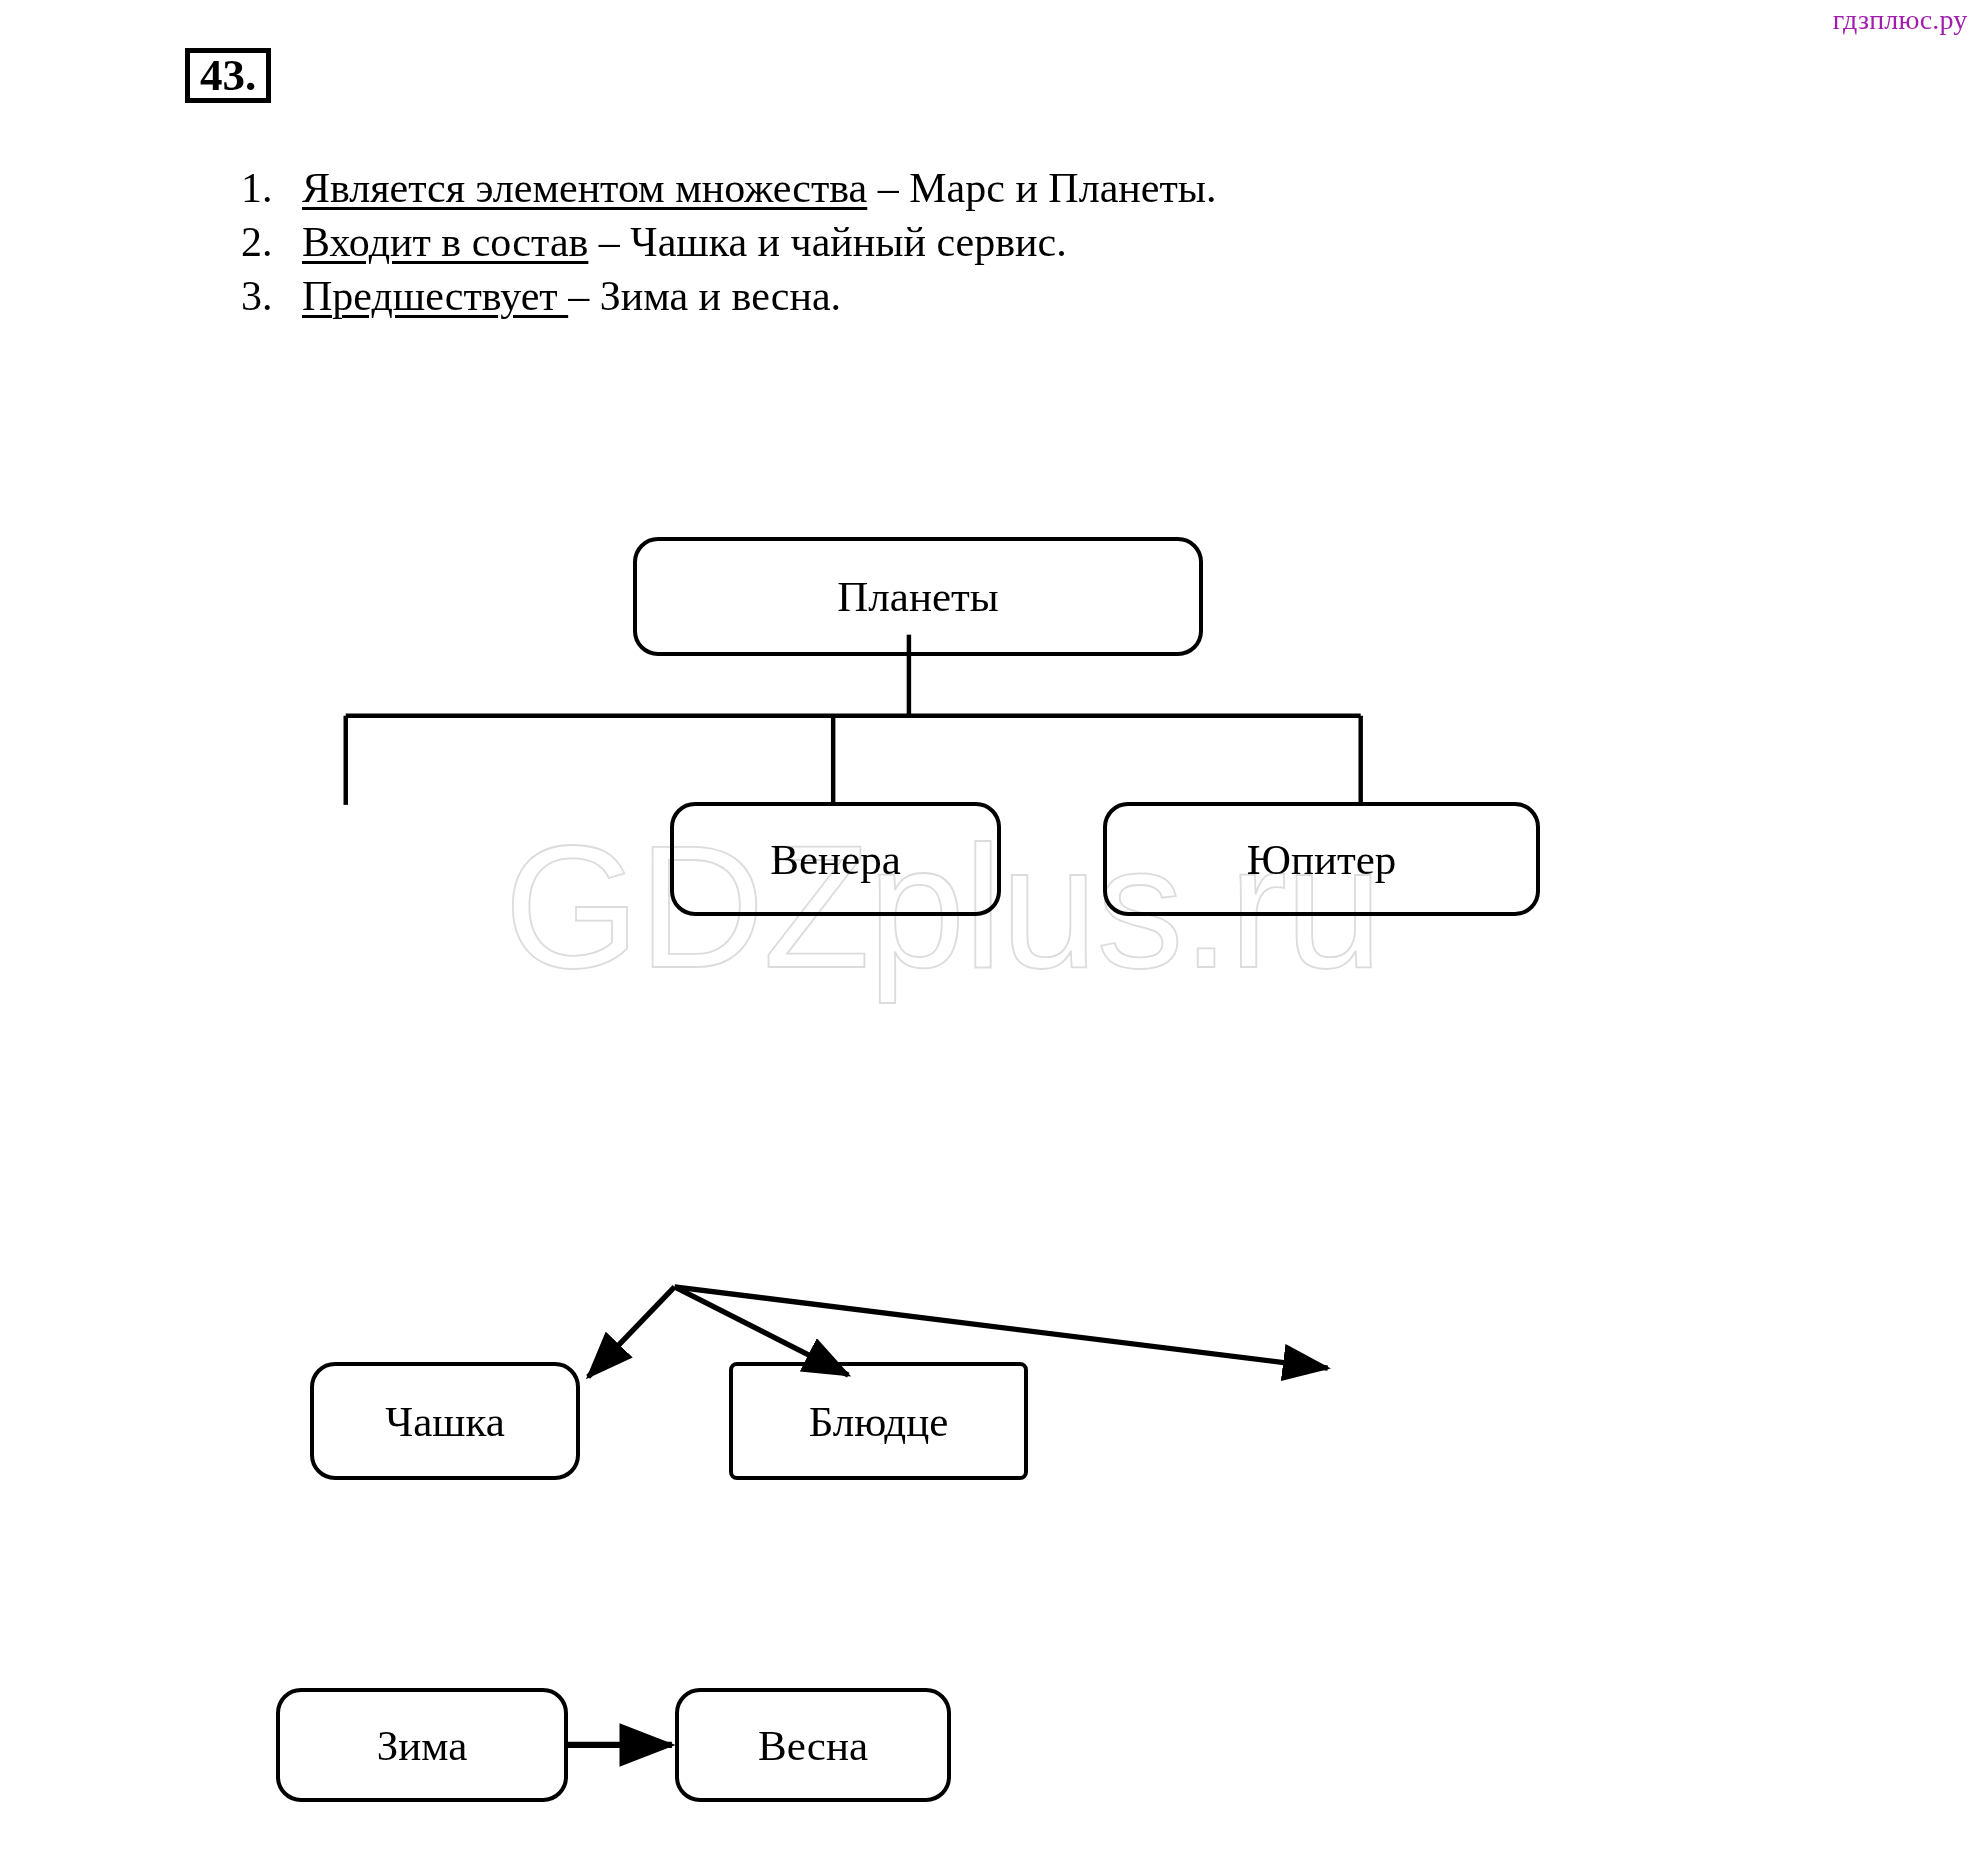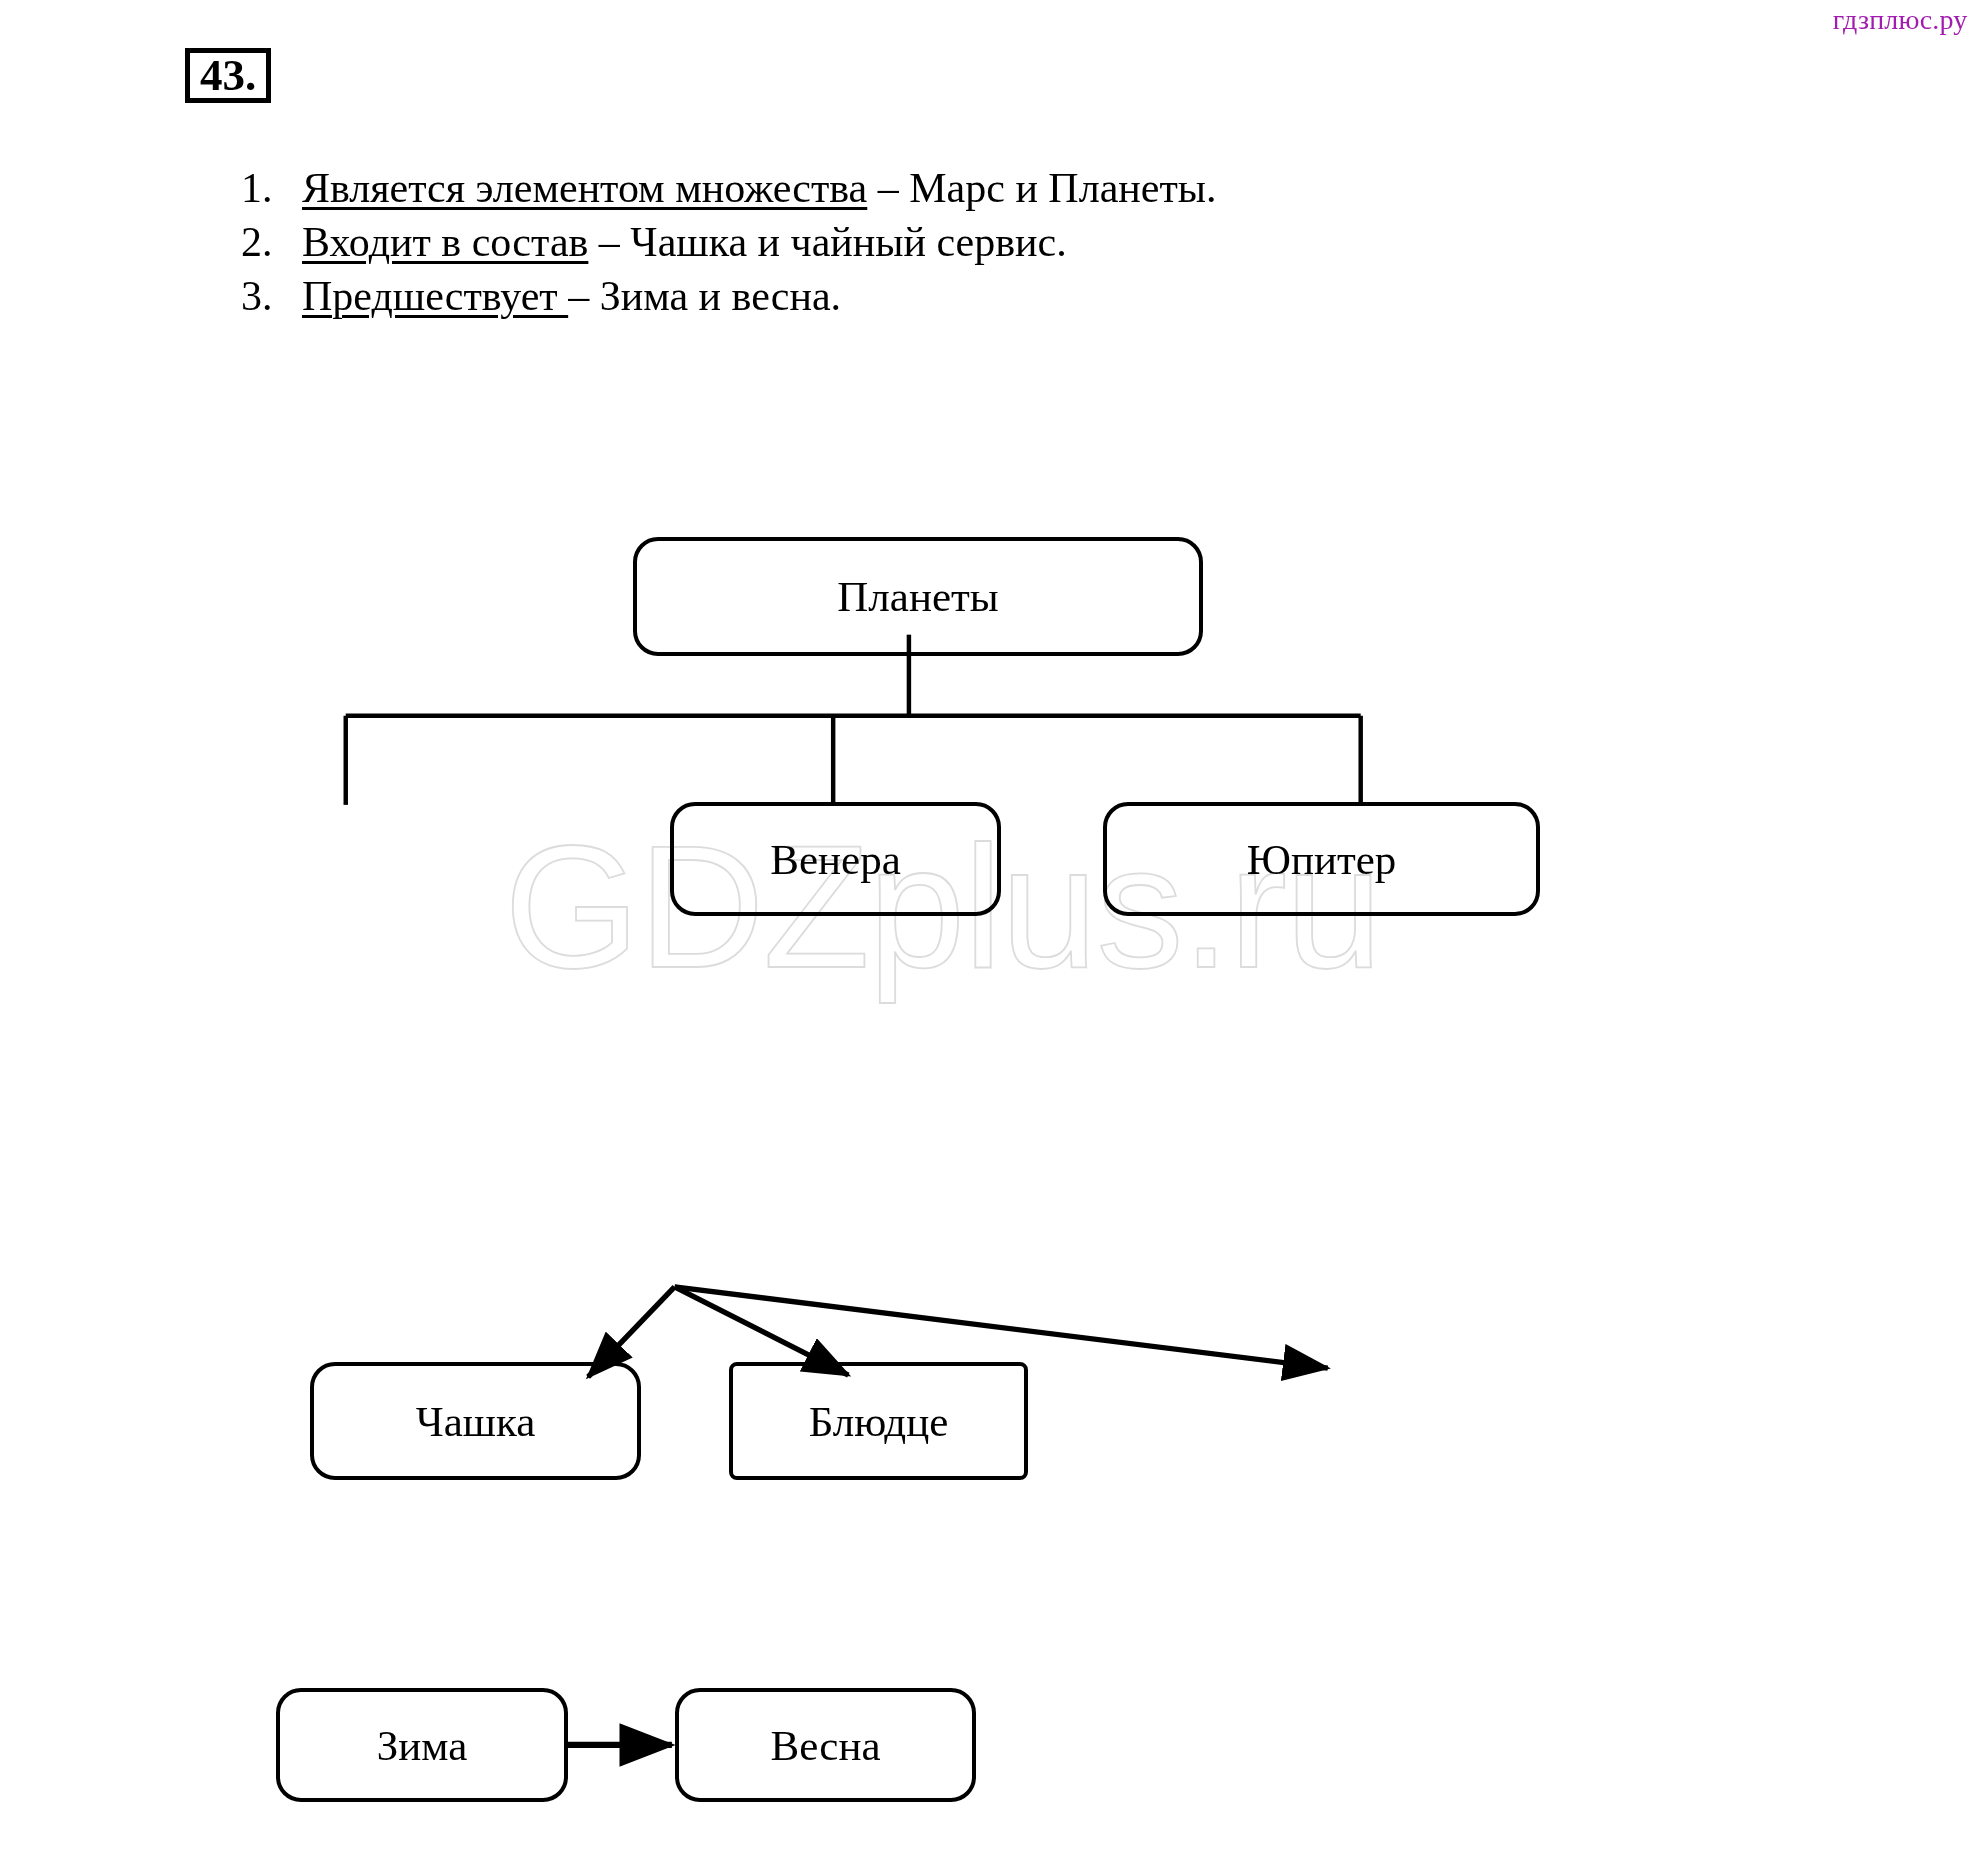--- a/index.html
+++ b/index.html
@@ -188,23 +188,23 @@
   </div>
 
   <div class="node" style="left:633px; top:537px; width:570px; height:119px;">Планеты</div>
 
 
   <div class="node" style="left:670px; top:802px; width:331px; height:114px;">Венера</div>
 
   <div class="node" style="left:1103px; top:802px; width:437px; height:114px;">Юпитер</div>
 
 
-  <div class="node" style="left:310px; top:1362px; width:331px; height:118px;">Чашка</div>
+  <div class="node" style="left:310px; top:1362px; width:270px; height:118px;">Чашка</div>
 
   <div class="node" style="left:729px; top:1362px; width:299px; height:118px;border-radius:8px;">Блюдце</div>
 
 
   <div class="node" style="left:276px; top:1688px; width:292px; height:114px;">Зима</div>
 
-  <div class="node" style="left:675px; top:1688px; width:301px; height:114px;">Весна</div>
+  <div class="node" style="left:675px; top:1688px; width:276px; height:114px;">Весна</div>
 
 </div>
 
 
 </body></html>

